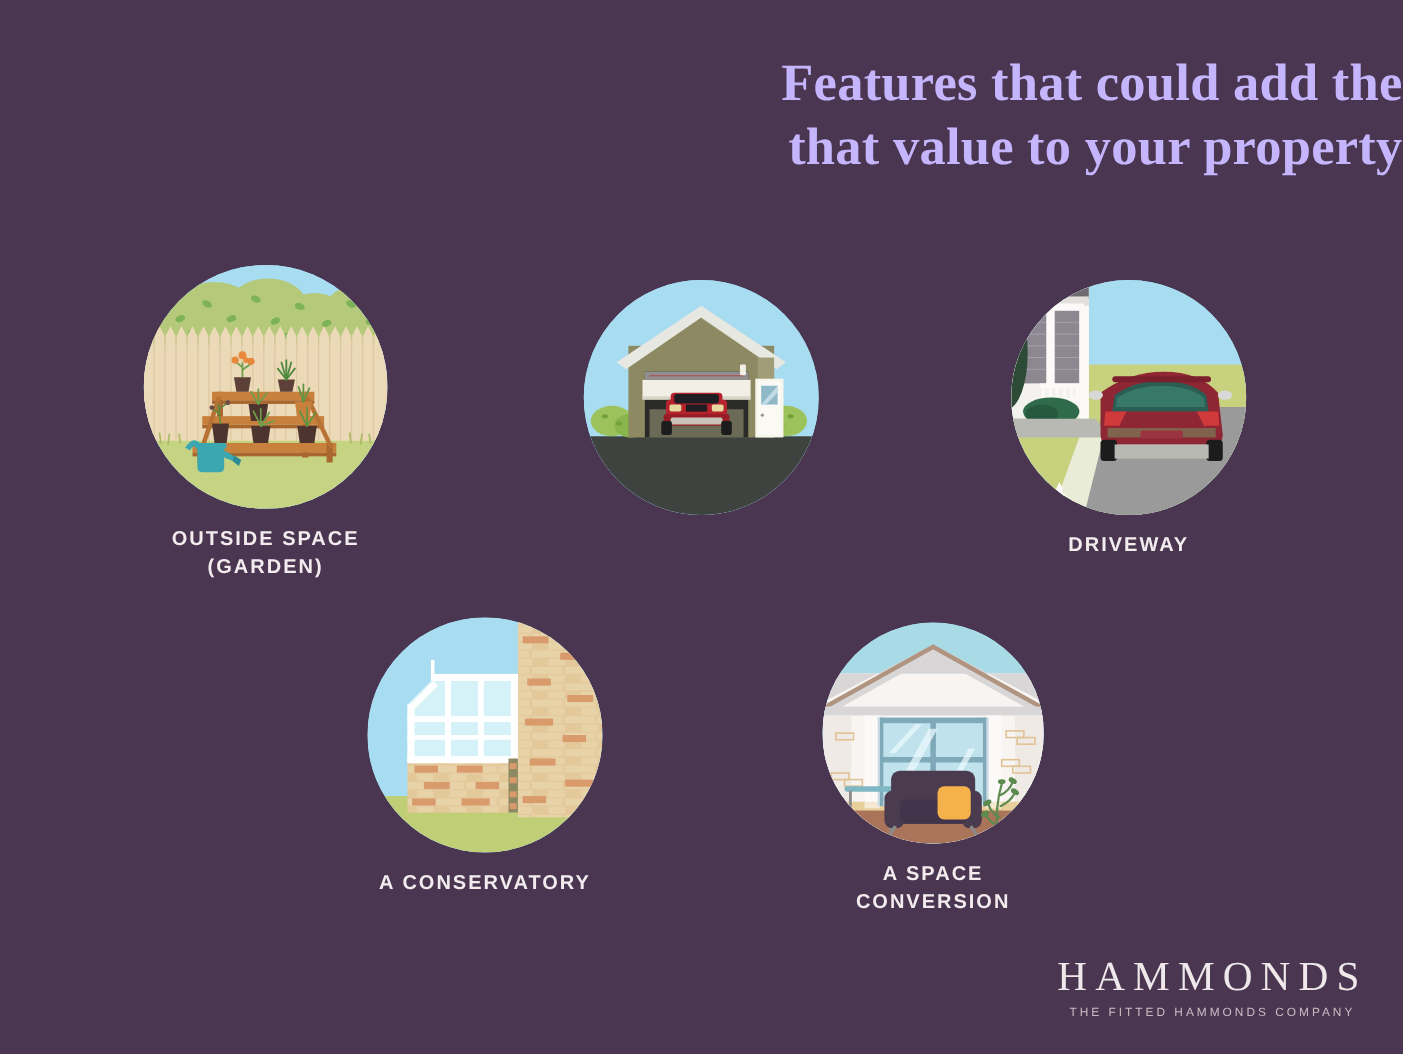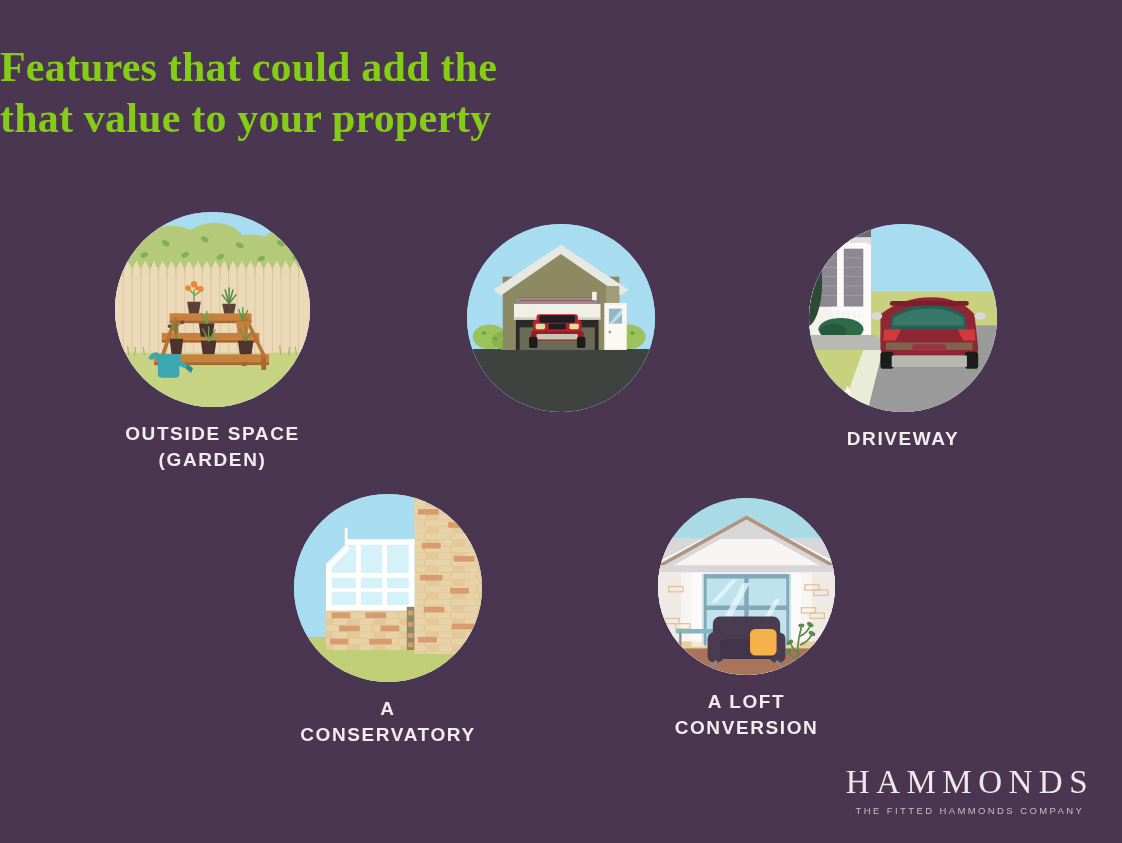--- a/index.html
+++ b/index.html
@@ -8,45 +8,45 @@
     background:#4a3650;
     font-family:"Liberation Sans", sans-serif;
     overflow:hidden;
     position:relative;
   }
   .canvas{position:relative;width:1122px;height:843px;}
 
   
   .title{
     position:absolute;
-    left:0;right:0;top:42px;
-    text-align:left;
+    left:12px;right:0;top:42px;
+    text-align:right;
     font-family:"Liberation Serif", serif;
     font-weight:bold;
     font-size:42px;
     line-height:1.22;
-    color:#84cc16;
+    color:#c4b5fd;
     letter-spacing:0.2px;
   }
   .title .l1{display:block;}
   .title .l2{display:block;}
 
   
   .item{position:absolute;}
   .circle{
     border-radius:50%;
     overflow:hidden;
     position:relative;
     background:#a8dcf0;
   }
   .caption{
     margin-top:14px;
     text-align:center;
     color:#f2ecee;
-    font-size:19px;
+    font-size:16px;
     font-weight:bold;
     letter-spacing:1.6px;
     line-height:1.35;
     white-space:pre-line;
   }
 
   
   #it-garden{left:115px;top:212px;width:195px;}
   #it-garden .circle{width:195px;height:195px;}
   #it-garage{left:467px;top:224px;width:188px;}
@@ -596,21 +596,21 @@
         </g>
         <g fill="#5d8a4f">
           <ellipse cx="149" cy="163" rx="4" ry="2.4" transform="rotate(-30 149 163)"></ellipse>
           <ellipse cx="174" cy="153" rx="4" ry="2.4" transform="rotate(30 174 153)"></ellipse>
           <ellipse cx="147" cy="173" rx="4" ry="2.4" transform="rotate(-30 147 173)"></ellipse>
           <ellipse cx="172" cy="143" rx="4" ry="2.4" transform="rotate(30 172 143)"></ellipse>
           <ellipse cx="162" cy="144" rx="3.4" ry="2.2"></ellipse>
         </g>
       </svg>
     </div>
-    <div class="caption">A LOFT
+    <div class="caption">A SPACE
 CONVERSION</div>
   </div>
 
   <div class="logo">
     <div class="logo-main">HAMMONDS</div>
     <div class="logo-sub">THE FITTED HAMMONDS COMPANY</div>
   </div>
 
 </div>
 

